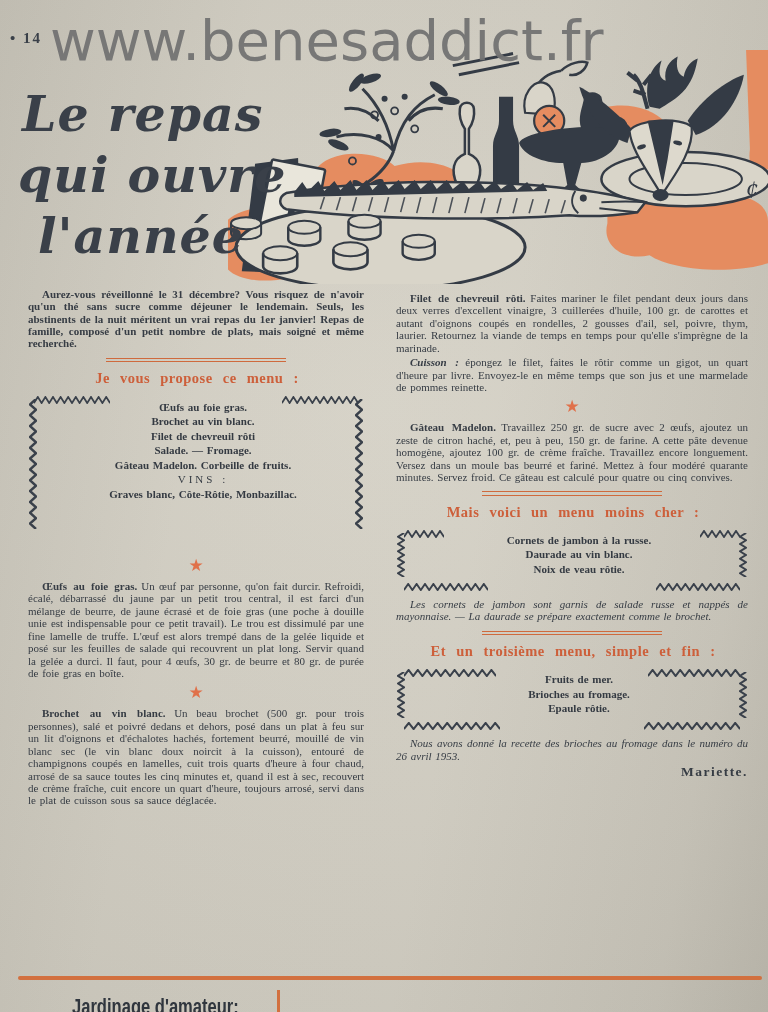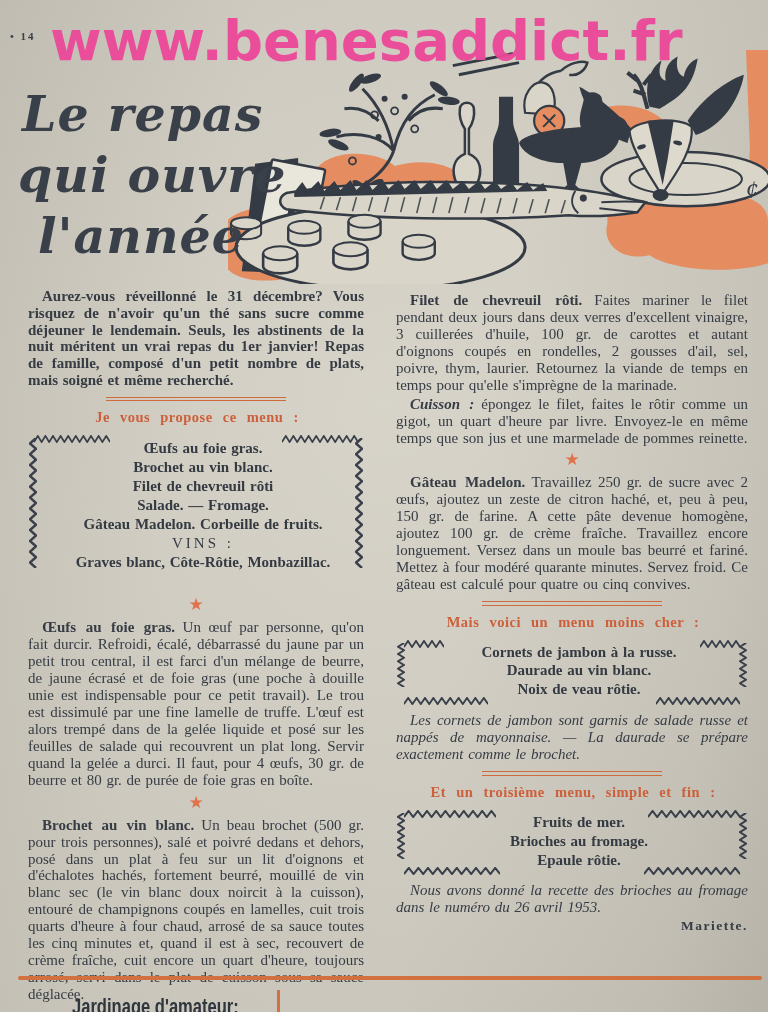--- a/index.html
+++ b/index.html
@@ -2,33 +2,33 @@
 <html><head>
 <meta charset="utf-8">
 <style>
   html,body{margin:0;padding:0;}
   body{width:768px;height:1012px;overflow:hidden;position:relative;
        background:linear-gradient(100deg,#c6c2b6 0%,#d2cec2 28%,#d3cfc3 60%,#c9c5b9 88%,#bfbbaf 100%);
        font-family:"Liberation Serif",serif;color:#363c44;}
   .shade{position:absolute;inset:0;pointer-events:none;
        background:radial-gradient(120% 90% at 50% 40%, rgba(255,255,255,.10), rgba(0,0,0,.07));}
   
-  .pageno{position:absolute;left:10px;top:30px;font-size:11px;font-weight:bold;letter-spacing:2px;color:#3a4049;}
+  .pageno{position:absolute;left:10px;top:30px;font-size:15px;font-weight:bold;letter-spacing:2px;color:#3a4049;}
   
   .watermark{position:absolute;left:50px;top:8px;z-index:50;font-family:"DejaVu Sans",sans-serif;
-       font-weight:bold;font-size:56px;color:#ec4899;letter-spacing:0px;white-space:nowrap;opacity:.95;}
+       font-weight:normal;font-size:56px;color:#737373;letter-spacing:0px;white-space:nowrap;opacity:.95;}
   
   .title{position:absolute;left:22px;top:84px;z-index:5;font-family:"DejaVu Serif",serif;
        font-style:italic;font-weight:bold;color:#3a4049;font-size:49px;line-height:1.24;letter-spacing:1px;}
   .title .t2{margin-left:-4px;} .title .t3{margin-left:16px;}
   
   .col{position:absolute;text-align:justify;}
   .col-left{left:28px;top:288px;width:336px;}
   .col-right{left:396px;top:292px;width:352px;}
-  .col p{margin:0 0 2px 0;font-size:15px;line-height:1.13;text-indent:14px;word-spacing:1px;}
+  .col p{margin:0 0 2px 0;font-size:11px;line-height:1.13;text-indent:14px;word-spacing:1px;}
   p.lead-bold{font-weight:bold;line-height:1.12;}
   .lead{font-weight:bold;word-spacing:3px;}
   .ital{font-style:italic;font-size:13.6px;line-height:1.15;}
   .sig{text-align:right;font-weight:bold;font-size:13.5px;letter-spacing:1.5px;margin-top:2px;}
   
   .rule2{width:180px;margin:8px auto 6px auto;border-top:1.5px solid #cf6a3d;border-bottom:1.5px solid #cf6a3d;height:2.5px;}
   .oh{color:#cd5f3a;font-weight:bold;font-size:14.5px;letter-spacing:.5px;word-spacing:6px;margin:8px 0 6px 2px;text-align:center;text-indent:0;}
   .star{text-align:center;color:#e0714a;font-size:17px;line-height:1;margin:5px 0 6px 0;font-family:"DejaVu Sans",sans-serif;}
   .bottom-rule{position:absolute;left:18px;top:976px;width:744px;height:4px;background:#d2703f;border-radius:2px;}
   .vdiv{position:absolute;left:277px;top:990px;width:3px;height:22px;background:#d2703f;}

